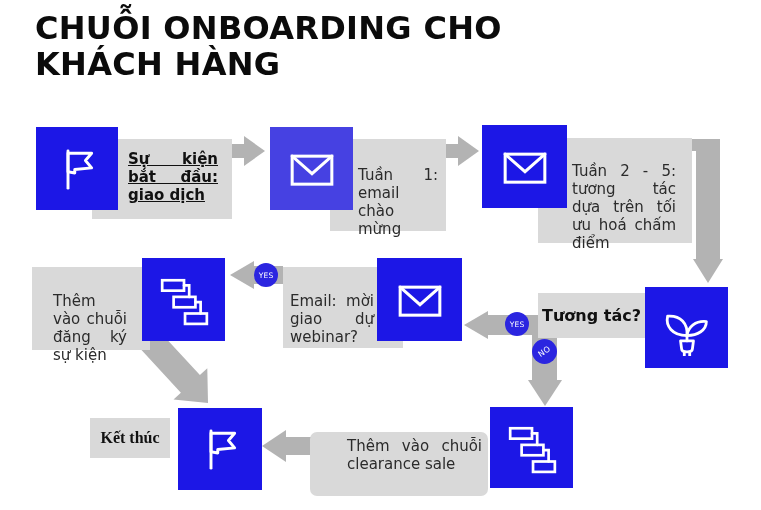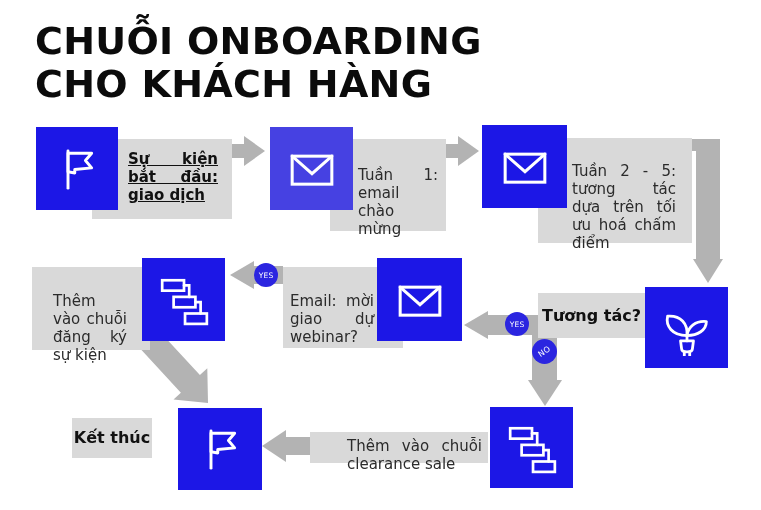--- a/index.html
+++ b/index.html
@@ -1,19 +1,19 @@
 <!DOCTYPE html>
 <html><head>
 <meta charset="utf-8">
 <style>
   html,body{margin:0;padding:0;background:#ffffff;}
   .canvas{position:relative;width:761px;height:510px;background:#ffffff;overflow:hidden;
           font-family:"DejaVu Sans","Liberation Sans",sans-serif;}
   .abs{position:absolute;}
-  .title{left:35px;top:20px;width:545px;font-size:38px;line-height:1.12;font-weight:bold;
+  .title{left:35px;top:11px;width:545px;font-size:32px;line-height:1.12;font-weight:bold;
          color:#0b0b0b;letter-spacing:.3px;z-index:5;}
   .blue-box{background:#1c17e6;display:flex;align-items:center;justify-content:center;z-index:3;}
   .blue-box.light{background:#4641e2;}
   .gray-box{background:#d9d9d9;z-index:2;color:#2b2b2b;font-size:15px;line-height:1.2;
             text-align:justify;box-sizing:border-box;}
   .gray-box.bold{font-weight:bold;color:#111;text-decoration:underline;}
   .label-center{display:flex;align-items:center;justify-content:center;text-align:center;
                 font-weight:bold;font-size:16px;color:#111;}
   .conn{background:#b3b3b3;z-index:1;}
   .tri{width:0;height:0;z-index:1;}
@@ -132,31 +132,31 @@
       <rect x="16" y="23" width="21" height="10"></rect>
       <path d="M37,28 H42 V39"></path>
       <rect x="27" y="39" width="21" height="10"></rect>
     </svg>
   </div>
 
   <div class="abs badge" style="left:532px;top:339px;width:25px;height:25px;font-size:8px;">
     <span style="display:inline-block;transform:rotate(-35deg);">NO</span>
   </div>
 
-  <div class="abs gray-box label-center" style="left:72px;top:418px;width:80px;height:40px;">
+  <div class="abs gray-box label-center" style="left:90px;top:418px;width:80px;height:40px;font-family:Liberation Serif, serif;">
     <span>Kết thúc</span>
   </div>
   <div class="abs blue-box" style="left:178px;top:408px;width:84px;height:82px;">
     <svg class="icon" width="54" height="54" viewBox="0 0 48 48">
       <path d="M16,8 V41"></path>
       <path d="M16,10 H37 L31.5,16.5 L37,23 L22,24.5 L22,27.5 L16,26.5 Z" stroke-linejoin="round"></path>
     </svg>
   </div>
 
-  <div class="abs gray-box" style="left:310px;top:432px;width:178px;height:31px;padding:5px 6px 18px 37px;">
+  <div class="abs gray-box" style="left:310px;top:432px;width:178px;height:64px;padding:5px 6px 18px 37px;border-radius:7px;">
     <span>Thêm vào chuỗi clearance sale</span>
   </div>
   <div class="abs blue-box" style="left:490px;top:407px;width:83px;height:81px;">
     <svg class="icon" width="54" height="54" viewBox="0 0 52 52" stroke-linejoin="miter">
       <rect x="5" y="7" width="21" height="10"></rect>
       <path d="M26,12 H31 V23"></path>
       <rect x="16" y="23" width="21" height="10"></rect>
       <path d="M37,28 H42 V39"></path>
       <rect x="27" y="39" width="21" height="10"></rect>
     </svg>

